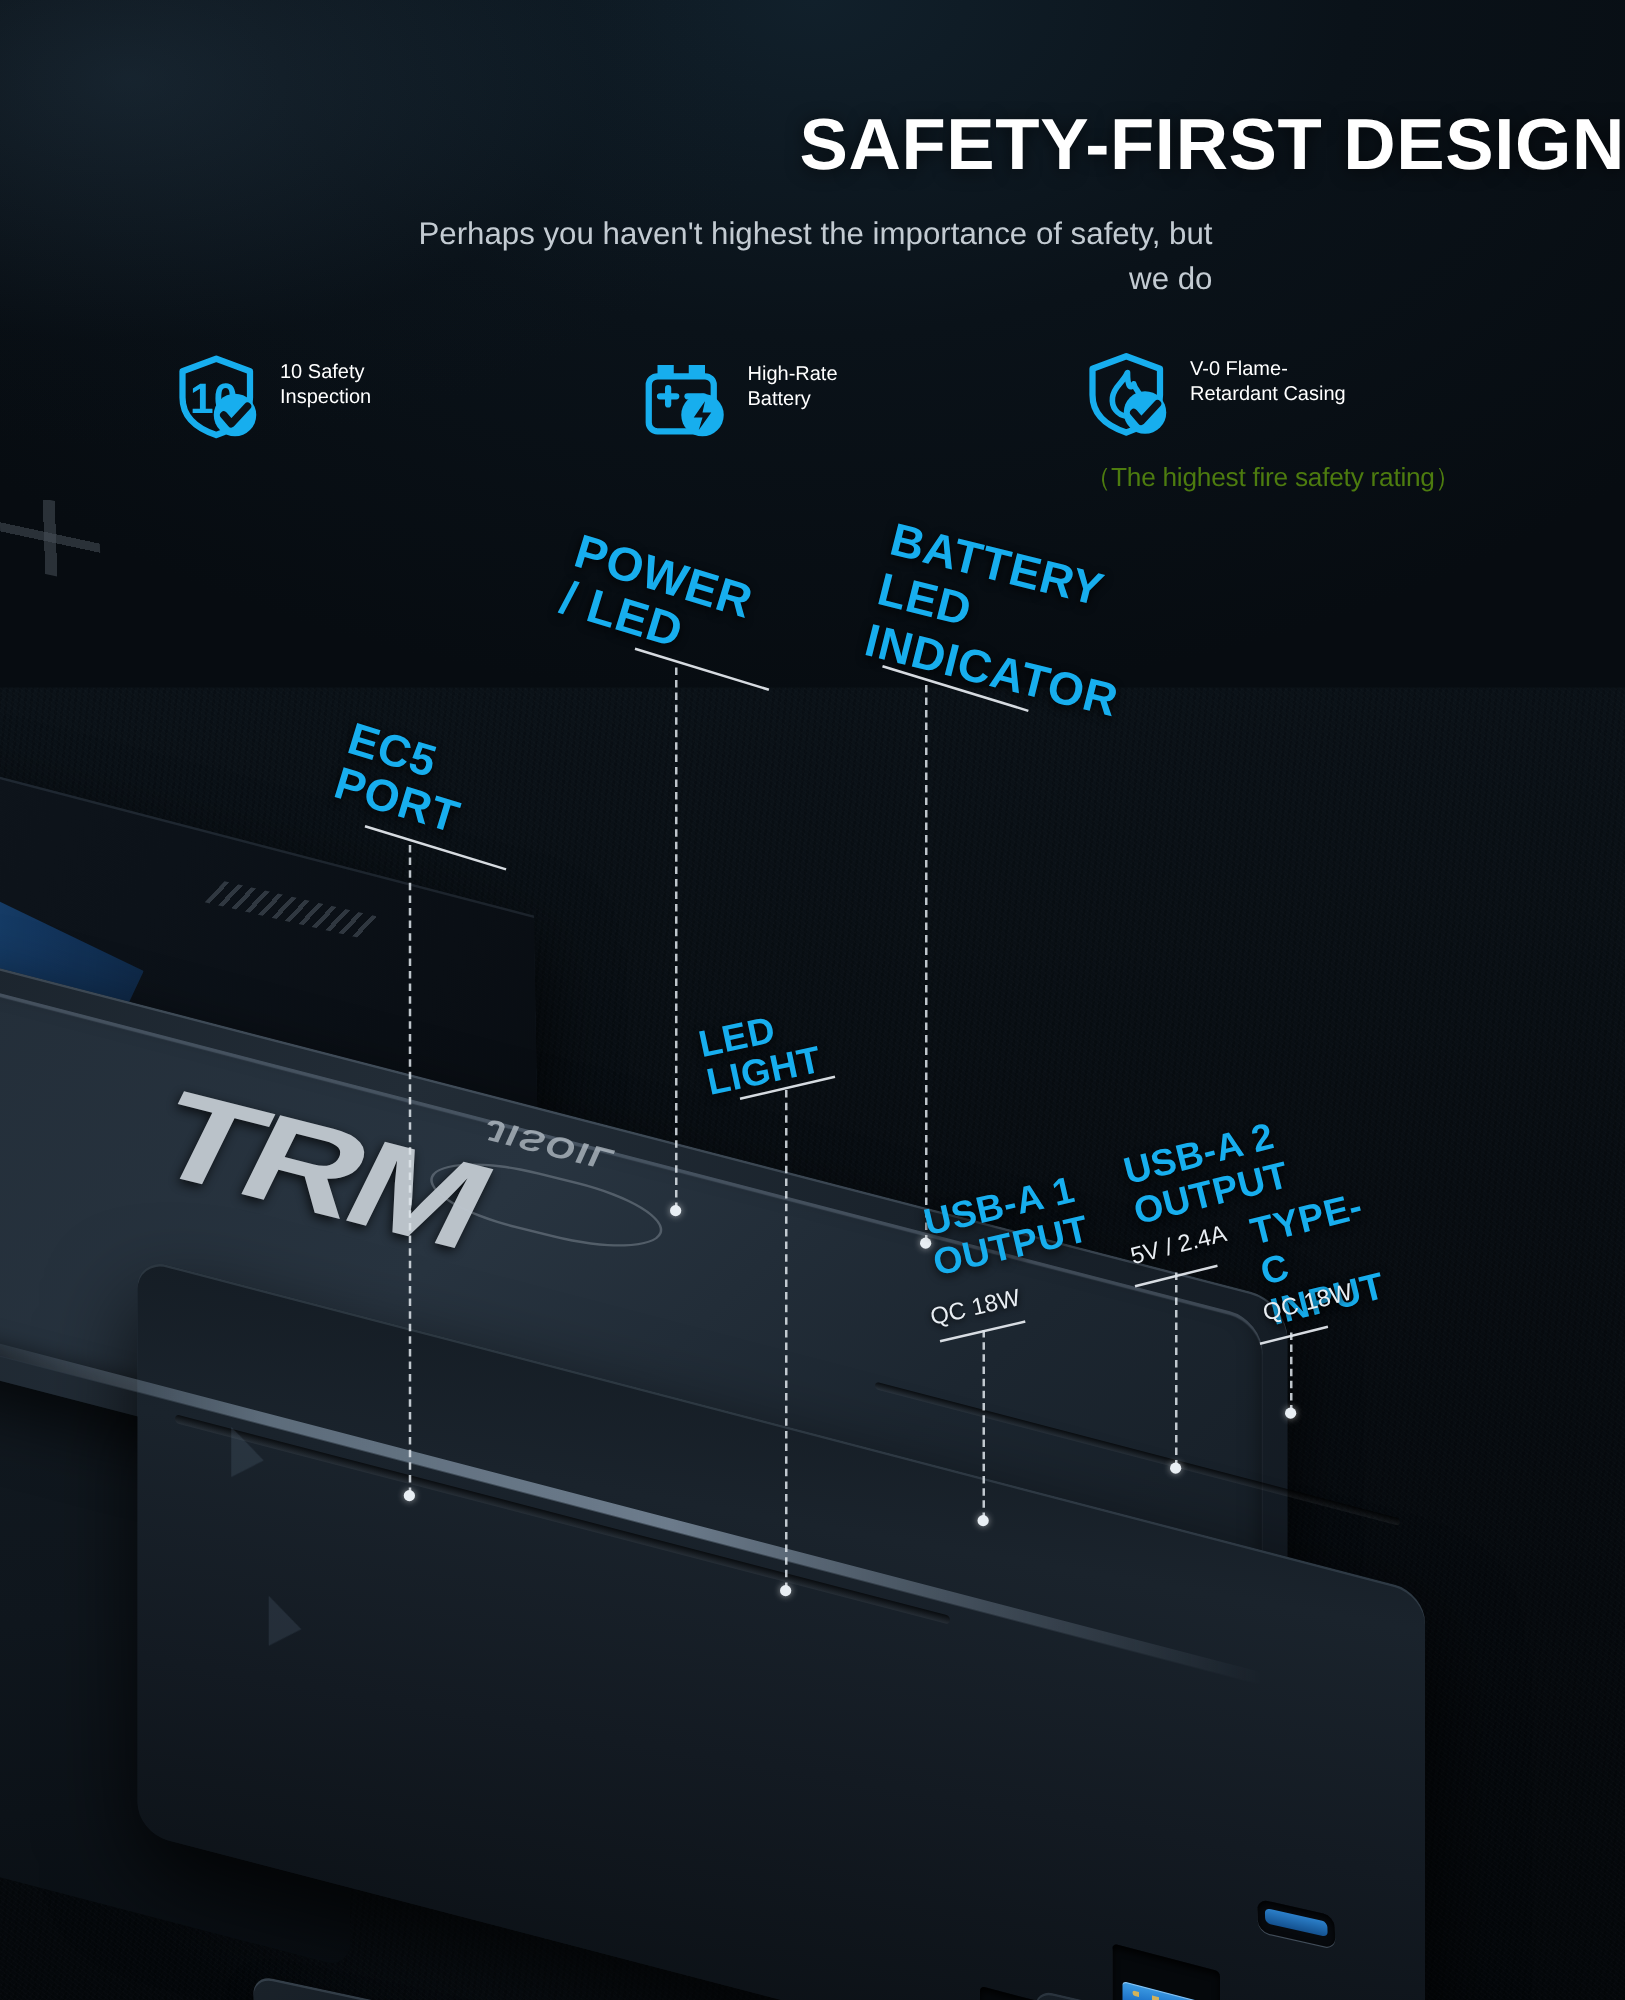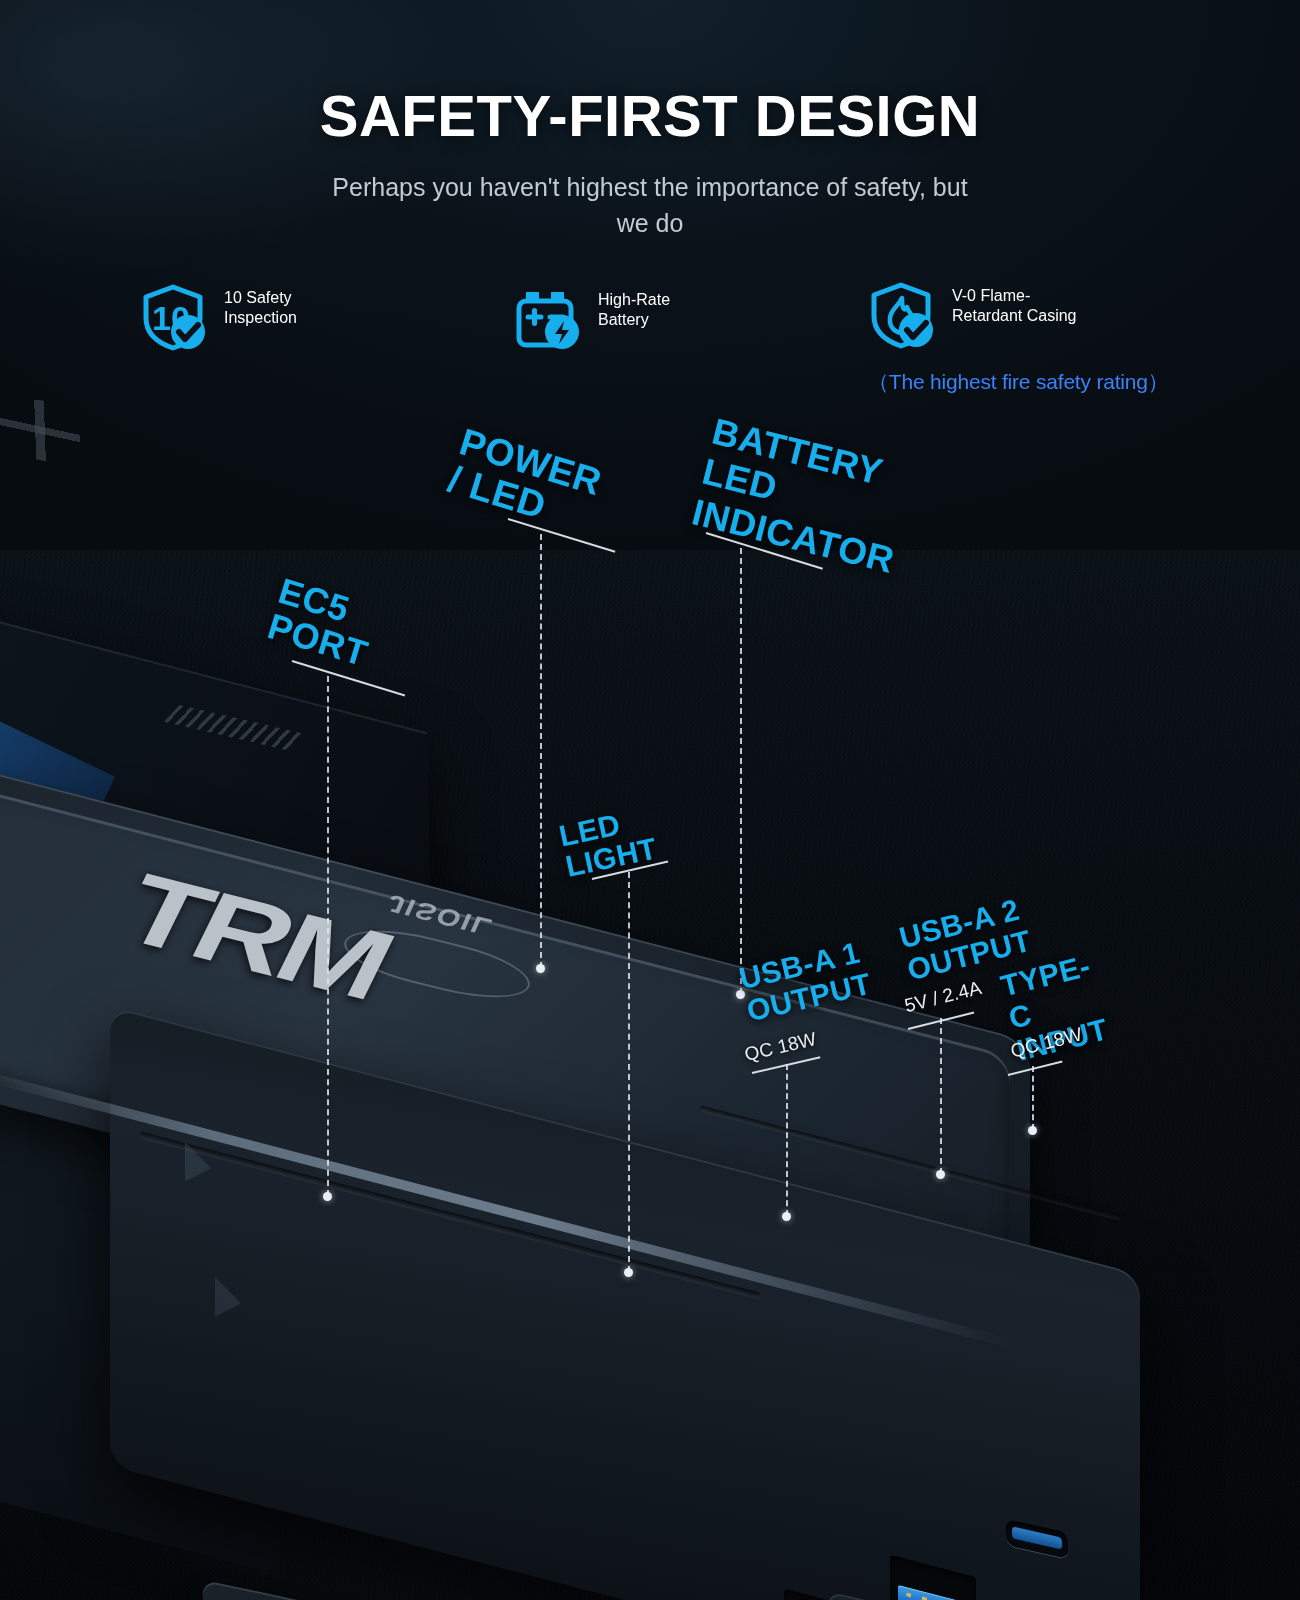--- a/index.html
+++ b/index.html
@@ -7,39 +7,39 @@
   body {
     width:1300px; height:1600px; position:relative; overflow:hidden;
     font-family:"Liberation Sans", sans-serif;
     background:
       radial-gradient(680px 380px at 8% 4%, rgba(70,104,130,0.22) 0%, rgba(18,32,44,0.06) 55%, rgba(0,0,0,0) 78%),
       radial-gradient(900px 560px at 50% 0%, #11202b 0%, #0a1219 48%, #070c11 100%),
       linear-gradient(#0a1016 0%, #080d12 40%, #05080b 100%);
   }
 
   
-  .header { position:absolute; left:0; top:0; width:1300px; text-align:center; }
+  .header { position:absolute; left:0; top:0; width:1300px; text-align:right; }
   .title {
     margin-top:86px; color:#ffffff; font-size:58px; font-weight:700;
     letter-spacing:0.5px; line-height:1.04;
     font-family:"Liberation Sans", sans-serif;
     text-shadow:0 2px 14px rgba(0,0,0,.6);
   }
   .subtitle {
     margin:24px auto 0; width:640px; color:#c3cbd2; font-size:25px;
     line-height:1.42; font-weight:400;
   }
 
   
   .features { position:absolute; left:0; top:272px; width:1300px; height:130px; }
   .feat { position:absolute; display:flex; align-items:flex-start; gap:16px; }
   .feat .ficon { flex:0 0 auto; width:70px; height:70px; }
   .feat .ftext { color:#ffffff; font-size:16px; line-height:1.28; font-weight:400;
                  padding-top:6px; white-space:pre-line; }
-  .feat-note { position:absolute; color:#3b82f6; font-size:21px; letter-spacing:-.2px; }
+  .feat-note { position:absolute; color:#4d7c0f; font-size:21px; letter-spacing:-.2px; }
 
   
   .stage { position:absolute; left:0; top:400px; width:1300px; height:1200px; overflow:hidden; }
   .floor {
     position:absolute; left:-40px; top:150px; width:1400px; height:1060px;
     background:
       radial-gradient(700px 300px at 45% 86%, rgba(30,44,56,0.5) 0%, rgba(0,0,0,0) 72%),
       linear-gradient(178deg, #0b1218 0%, #080d12 40%, #04070a 100%);
   }
   .grain {

